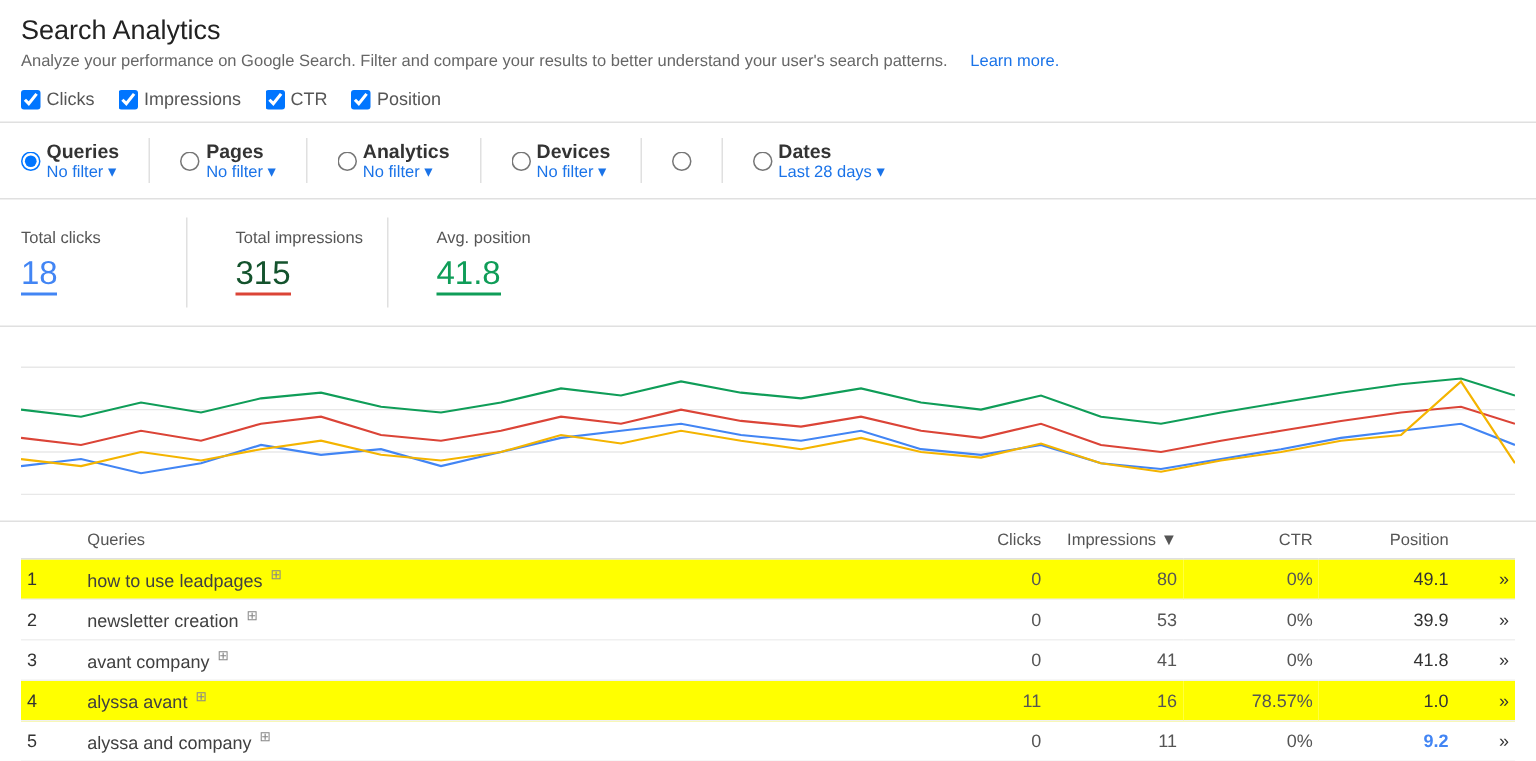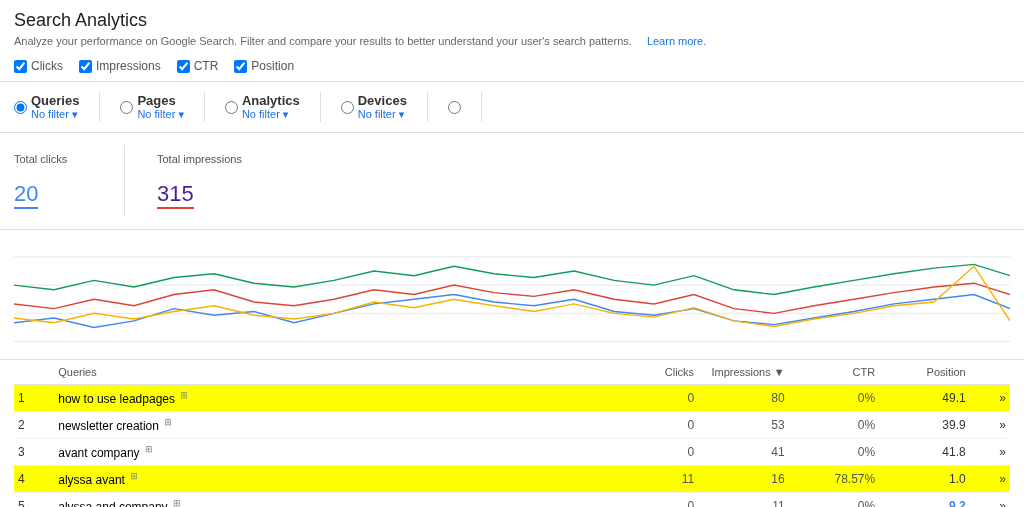--- a/index.html
+++ b/index.html
@@ -17,40 +17,40 @@
     .filters-bar { padding: 10px 14px; border-bottom: 1px solid #e0e0e0; display: flex; gap: 0; align-items: center; }
     .filter-group { display: flex; align-items: center; gap: 4px; padding-right: 20px; }
     .filter-radio { width: 13px; height: 13px; }
     .filter-label { font-size: 13px; font-weight: bold; color: #333; }
     .filter-sublabel { font-size: 11px; color: #1a73e8; cursor: pointer; }
     .filter-separator { width: 1px; height: 30px; background: #e0e0e0; margin-right: 20px; }
 
     .metrics-bar { padding: 12px 14px; border-bottom: 1px solid #e0e0e0; display: flex; gap: 0; }
     .metric-box { padding: 8px 16px 8px 0; min-width: 110px; }
     .metric-box + .metric-box { border-left: 1px solid #e0e0e0; padding-left: 32px; }
-    .metric-title { font-size: 11px; color: #555; margin-bottom: 16px; }
+    .metric-title { font-size: 11px; color: #555; margin-bottom: 4px; }
     .metric-value { font-size: 22px; font-weight: 300; }
     .metric-value.blue { color: #4285f4; border-bottom: 2px solid #4285f4; display: inline-block; }
-    .metric-value.red { color: #4c1d95; border-bottom: 2px solid #db4437; display: inline-block; }
+    .metric-value.red { color: #14532d; border-bottom: 2px solid #db4437; display: inline-block; }
     .metric-value.orange { color: #f4b400; border-bottom: 2px solid #f4b400; display: inline-block; }
     .metric-value.green { color: #0f9d58; border-bottom: 2px solid #0f9d58; display: inline-block; }
 
     .chart-area { height: 130px; padding: 8px 14px; border-bottom: 1px solid #e0e0e0; position: relative; overflow: hidden; }
     .chart-area svg { width: 100%; height: 100%; }
 
     .table-area { padding: 0 14px; }
     .data-table { width: 100%; border-collapse: collapse; }
     .data-table th { font-size: 11px; color: #555; font-weight: normal; padding: 6px 4px; text-align: left; border-bottom: 1px solid #e0e0e0; }
     .data-table th.right { text-align: right; }
     .data-table th.sortable { cursor: pointer; }
     .data-table td { font-size: 12px; padding: 5px 4px; border-bottom: 1px solid #f0f0f0; color: #333; }
     .data-table td.right { text-align: right; }
     .data-table td.num { color: #555; }
     .data-table td.blue { color: #4285f4; font-weight: bold; }
-    .data-table td a { color: #000000; text-decoration: none; }
+    .data-table td a { color: #404040; text-decoration: none; }
     .data-table tr.highlighted { background-color: #ffff00; }
     .row-num { color: #888; font-size: 11px; width: 20px; }
     .chevron { color: #aaa; font-size: 11px; }
     .ext-link { font-size: 9px; color: #888; margin-left: 2px; }
 
     .col-query { width: 55%; }
     .col-clicks { width: 9%; text-align: right; }
     .col-impressions { width: 9%; text-align: right; }
     .col-ctr { width: 9%; text-align: right; }
     .col-position { width: 9%; text-align: right; }
@@ -119,30 +119,41 @@
     <div>
       <div class="filter-label">Devices</div>
       <div class="filter-sublabel">No filter ▾</div>
     </div>
   </div>
   <div class="filter-separator"></div>
   <div class="filter-group">
     <input type="radio" name="dimension" class="filter-radio" style="">
   </div>
   <div class="filter-separator"></div>
+  <div class="filter-group">
+    <input type="radio" name="dimension" class="filter-radio" style="">
+    <div>
+      <div class="filter-label">Dates</div>
+      <div class="filter-sublabel">Last 28 days ▾</div>
+    </div>
+  </div>
 </div>
 
 <div class="metrics-bar">
   <div class="metric-box">
     <div class="metric-title">Total clicks</div>
-    <span class="metric-value blue">20</span>
+    <span class="metric-value blue">18</span>
   </div>
   <div class="metric-box">
     <div class="metric-title">Total impressions</div>
     <span class="metric-value red">315</span>
+  </div>
+  <div class="metric-box">
+    <div class="metric-title">Avg. position</div>
+    <span class="metric-value green">41.8</span>
   </div>
 </div>
 
 <div class="chart-area">
   <svg viewBox="0 0 996 120" preserveAspectRatio="none">
 
     <line x1="0" y1="20" x2="996" y2="20" stroke="#e8e8e8" stroke-width="1"></line>
     <line x1="0" y1="50" x2="996" y2="50" stroke="#e8e8e8" stroke-width="1"></line>
     <line x1="0" y1="80" x2="996" y2="80" stroke="#e8e8e8" stroke-width="1"></line>
     <line x1="0" y1="110" x2="996" y2="110" stroke="#e8e8e8" stroke-width="1"></line>

